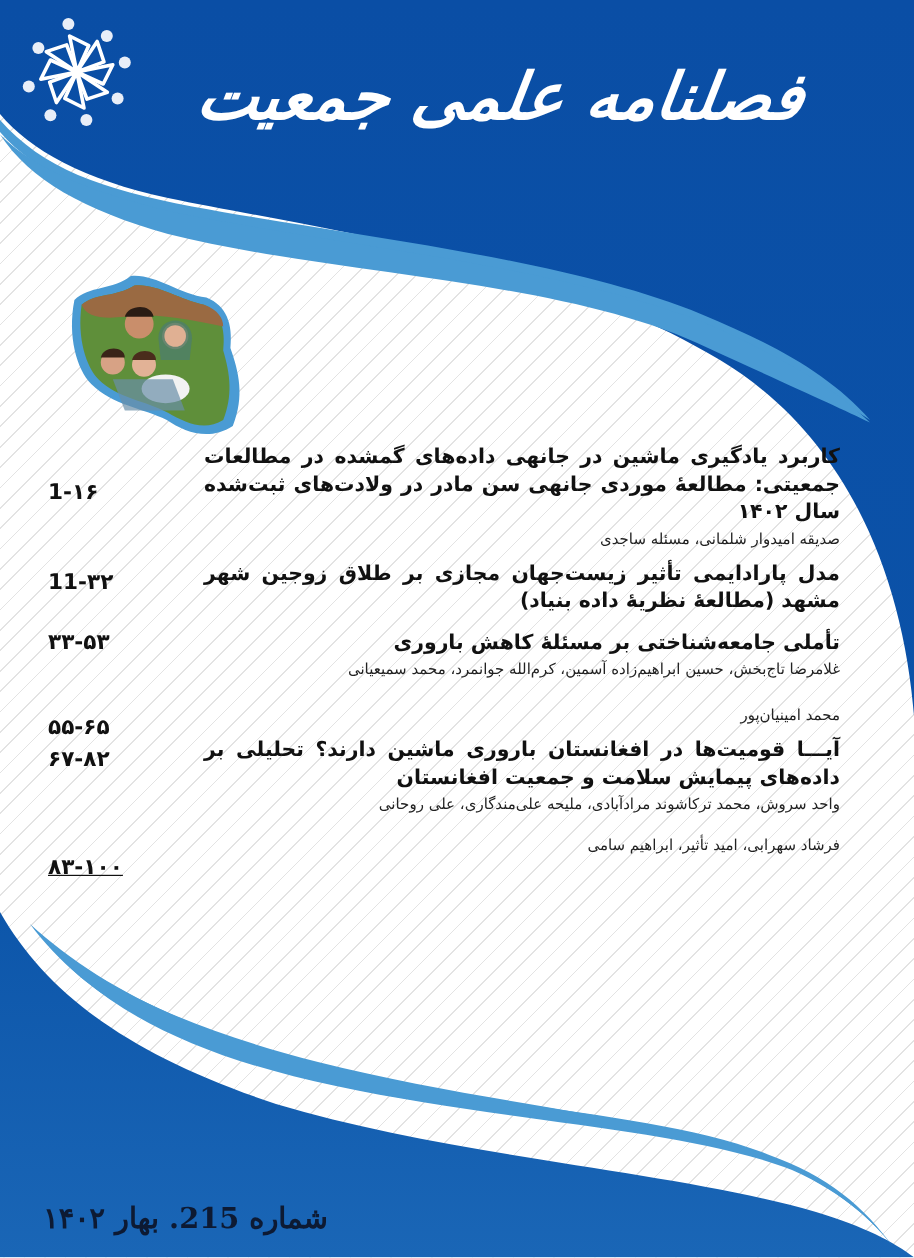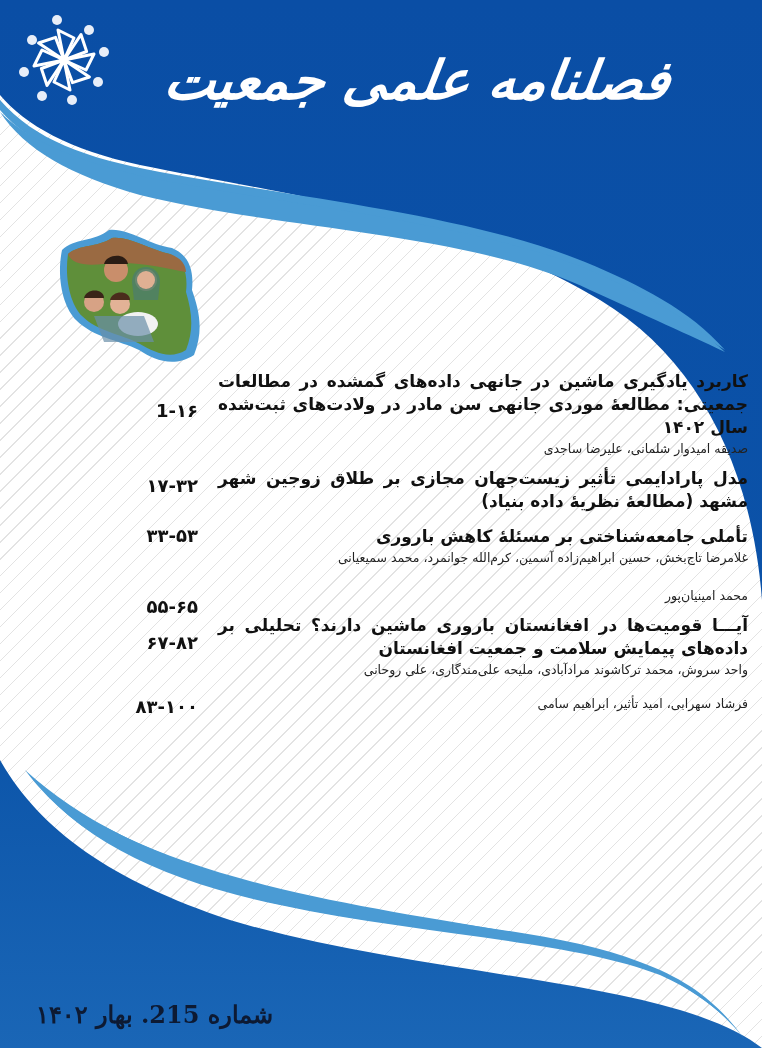--- a/index.html
+++ b/index.html
@@ -12,32 +12,32 @@
     }
     .bg-svg { position: absolute; left: 0; top: 0; width: 762px; height: 1048px; }
     .logo { position: absolute; left: 14px; top: 12px; width: 100px; height: 96px; }
     .journal-title {
       position: absolute; right: 92px; top: 48px;
       color: #ffffff; font-family: "DejaVu Serif", serif; font-style: italic;
       font-weight: bold; font-size: 54px; direction: rtl; letter-spacing: 1px;
       transform: skewX(-8deg);
     }
     .family-map { position: absolute; left: 54px; top: 220px; width: 160px; height: 150px; }
-    .toc { position: absolute; left: 40px; top: 370px; width: 660px; direction: rtl; color: #111; margin-left: 48px; }
+    .toc { position: absolute; left: 40px; top: 370px; width: 660px; direction: rtl; color: #111; }
     .article { position: relative; margin-bottom: 10px; }
     .article-title {
       font-family: "DejaVu Sans", sans-serif; font-weight: bold; font-size: 17px;
       line-height: 23px; width: 530px; text-align: justify; text-align-last: right;
     }
     .article-authors {
       font-family: "DejaVu Sans", sans-serif; font-size: 12.5px; line-height: 20px; color: #222;
       width: 530px;
     }
     .article-pages {
-      position: absolute; left: 0; top: 14px; width: 110px; text-align: right; direction: ltr;
+      position: absolute; left: 0; top: 14px; width: 110px; text-align: left; direction: ltr;
       font-family: "DejaVu Sans", sans-serif; font-weight: bold; font-size: 18px; color: #111;
     }
     .issue-info {
       position: absolute; left: 36px; top: 1000px; direction: rtl;
       font-family: "DejaVu Serif", serif; font-weight: bold; font-size: 24px; color: #0d1a33;
     }
   </style>
 </head>
 <body>
 
@@ -107,47 +107,47 @@
     <circle cx="66" cy="84" r="10" fill="#e2b296"></circle>
     <path d="M56,80 C58,70 76,70 76,80 Z" fill="#4a2c1c"></path>
     <ellipse cx="84" cy="104" rx="20" ry="12" fill="#f2f2f2"></ellipse>
     <path d="M40,96 L90,96 L100,122 L50,122 Z" fill="#6a8fa8" opacity="0.7"></path>
   </svg>
 
   <div class="toc">
 
     <div class="article" style="margin-bottom:8px;">
       <div class="article-title">کاربرد یادگیری ماشین در جانهی داده‌های گمشده در مطالعات جمعیتی: مطالعهٔ موردی جانهی سن مادر در ولادت‌های ثبت‌شده سال ۱۴۰۲</div>
-      <div class="article-authors">صدیقه امیدوار شلمانی، علیرضا ساجدی</div>
+      <div class="article-authors">صدیقه امیدوار شلمانی، مسئله ساجدی</div>
       <div class="article-pages" style="top:30px;">1-۱۶</div>
     </div>
 
     <div class="article" style="margin-bottom:12px;">
       <div class="article-title">مدل پارادایمی تأثیر زیست‌جهان مجازی بر طلاق زوجین شهر مشهد (مطالعهٔ نظریهٔ داده بنیاد)</div>
-      <div class="article-pages" style="top:8px;">۱۷-۳۲</div>
+      <div class="article-pages" style="top:8px;">11-۳۲</div>
     </div>
 
     <div class="article" style="margin-bottom:18px;">
       <div class="article-title">تأملی جامعه‌شناختی بر مسئلهٔ کاهش باروری</div>
       <div class="article-authors">غلامرضا تاج‌بخش، حسین ابراهیم‌زاده آسمین، کرم‌الله جوانمرد، محمد سمیعیانی</div>
       <div class="article-pages" style="top:0px;">۳۳-۵۳</div>
     </div>
 
     <div class="article" style="margin-bottom:8px;">
       <div class="article-authors">محمد امینیان‌پور</div>
       <div class="article-pages" style="top:10px;">۵۵-۶۵</div>
     </div>
 
     <div class="article" style="margin-bottom:14px;">
       <div class="article-title">آیـــا قومیت‌ها در افغانستان باروری ماشین دارند؟ تحلیلی بر داده‌های پیمایش سلامت و جمعیت افغانستان</div>
       <div class="article-authors">واحد سروش، محمد ترکاشوند مرادآبادی، ملیحه علی‌مندگاری، علی روحانی</div>
-      <div class="article-pages" style="top:18px;">۶۷-۸۲</div>
+      <div class="article-pages" style="top:8px;">۶۷-۸۲</div>
     </div>
 
     <div class="article">
       <div class="article-authors">فرشاد سهرابی، امید تأثیر، ابراهیم سامی</div>
-      <div class="article-pages" style="top:2px;">۸۳-۱۰۰</div>
+      <div class="article-pages" style="top:18px;text-decoration:underline;">۸۳-۱۰۰</div>
     </div>
 
   </div>
 
   <div class="issue-info">شماره 215. بهار ۱۴۰۲</div>
 </div>
 
 </body></html>

